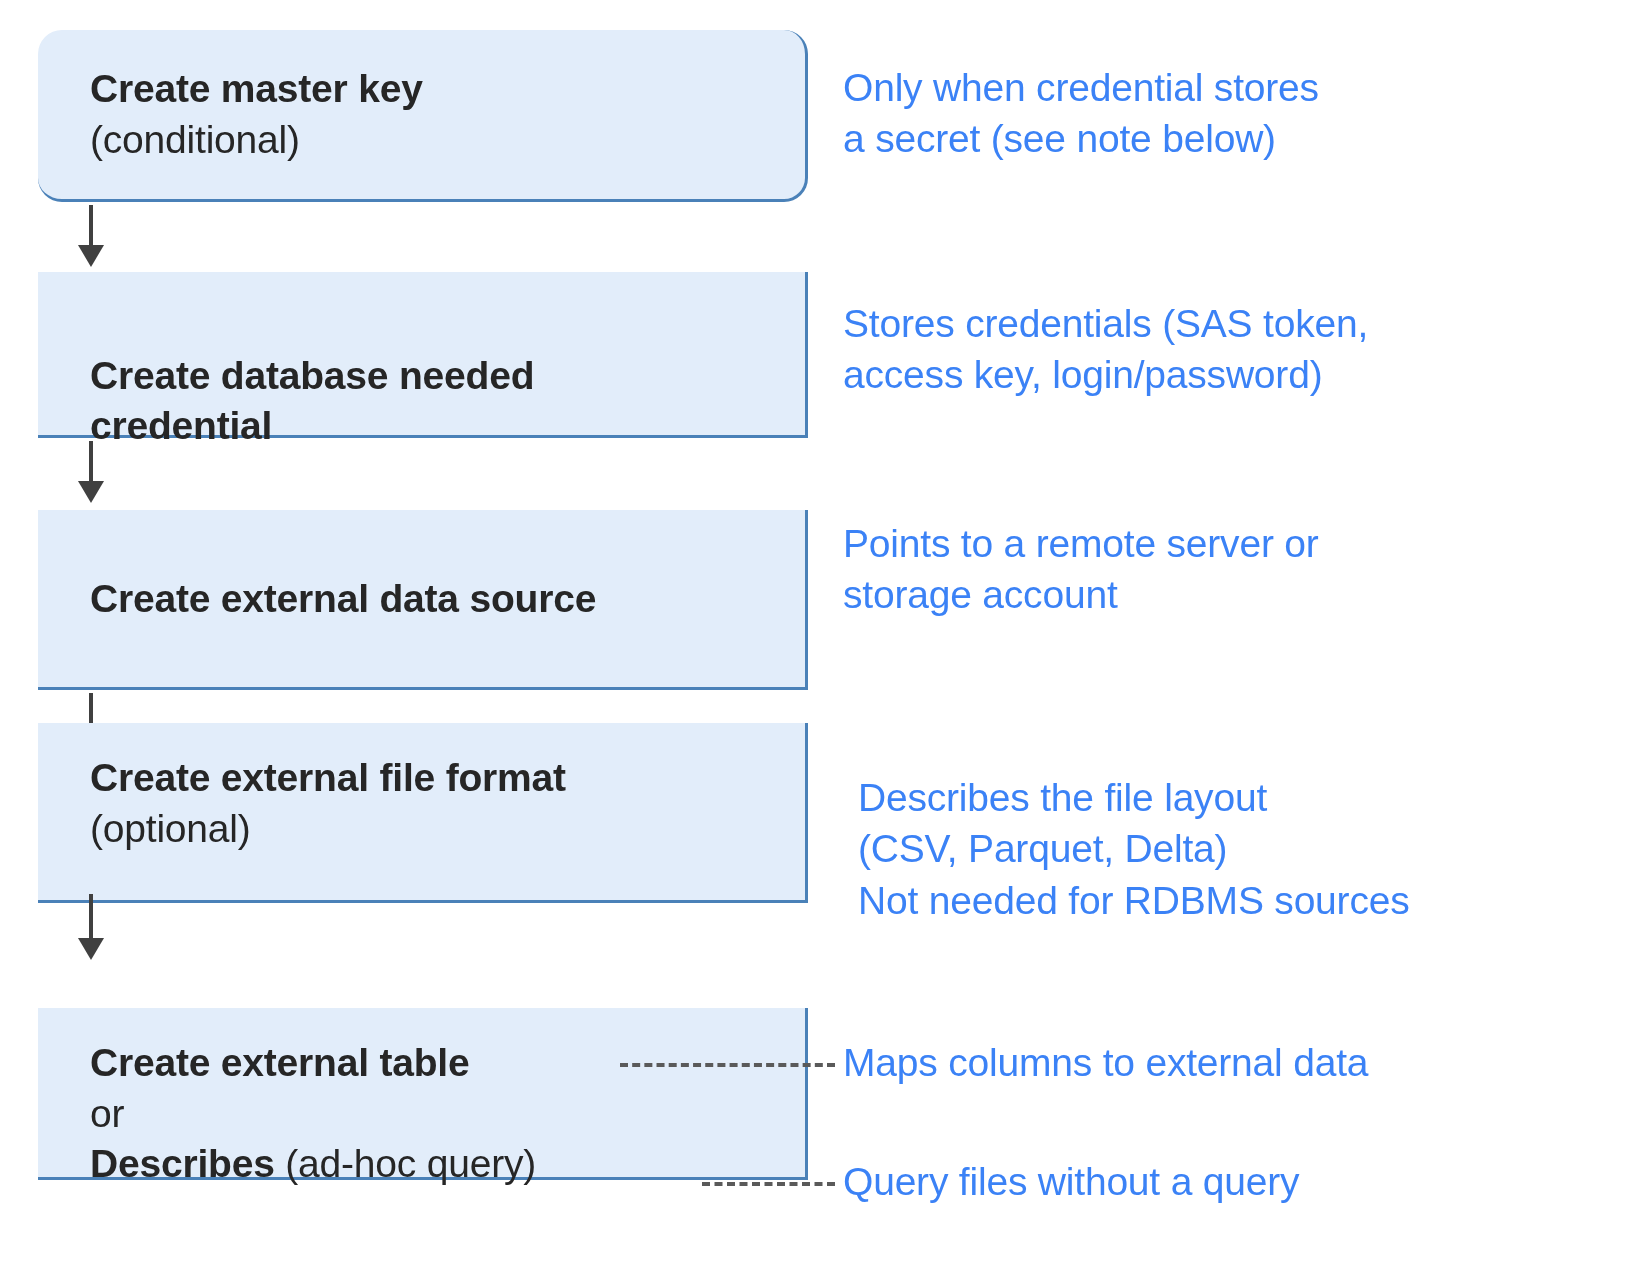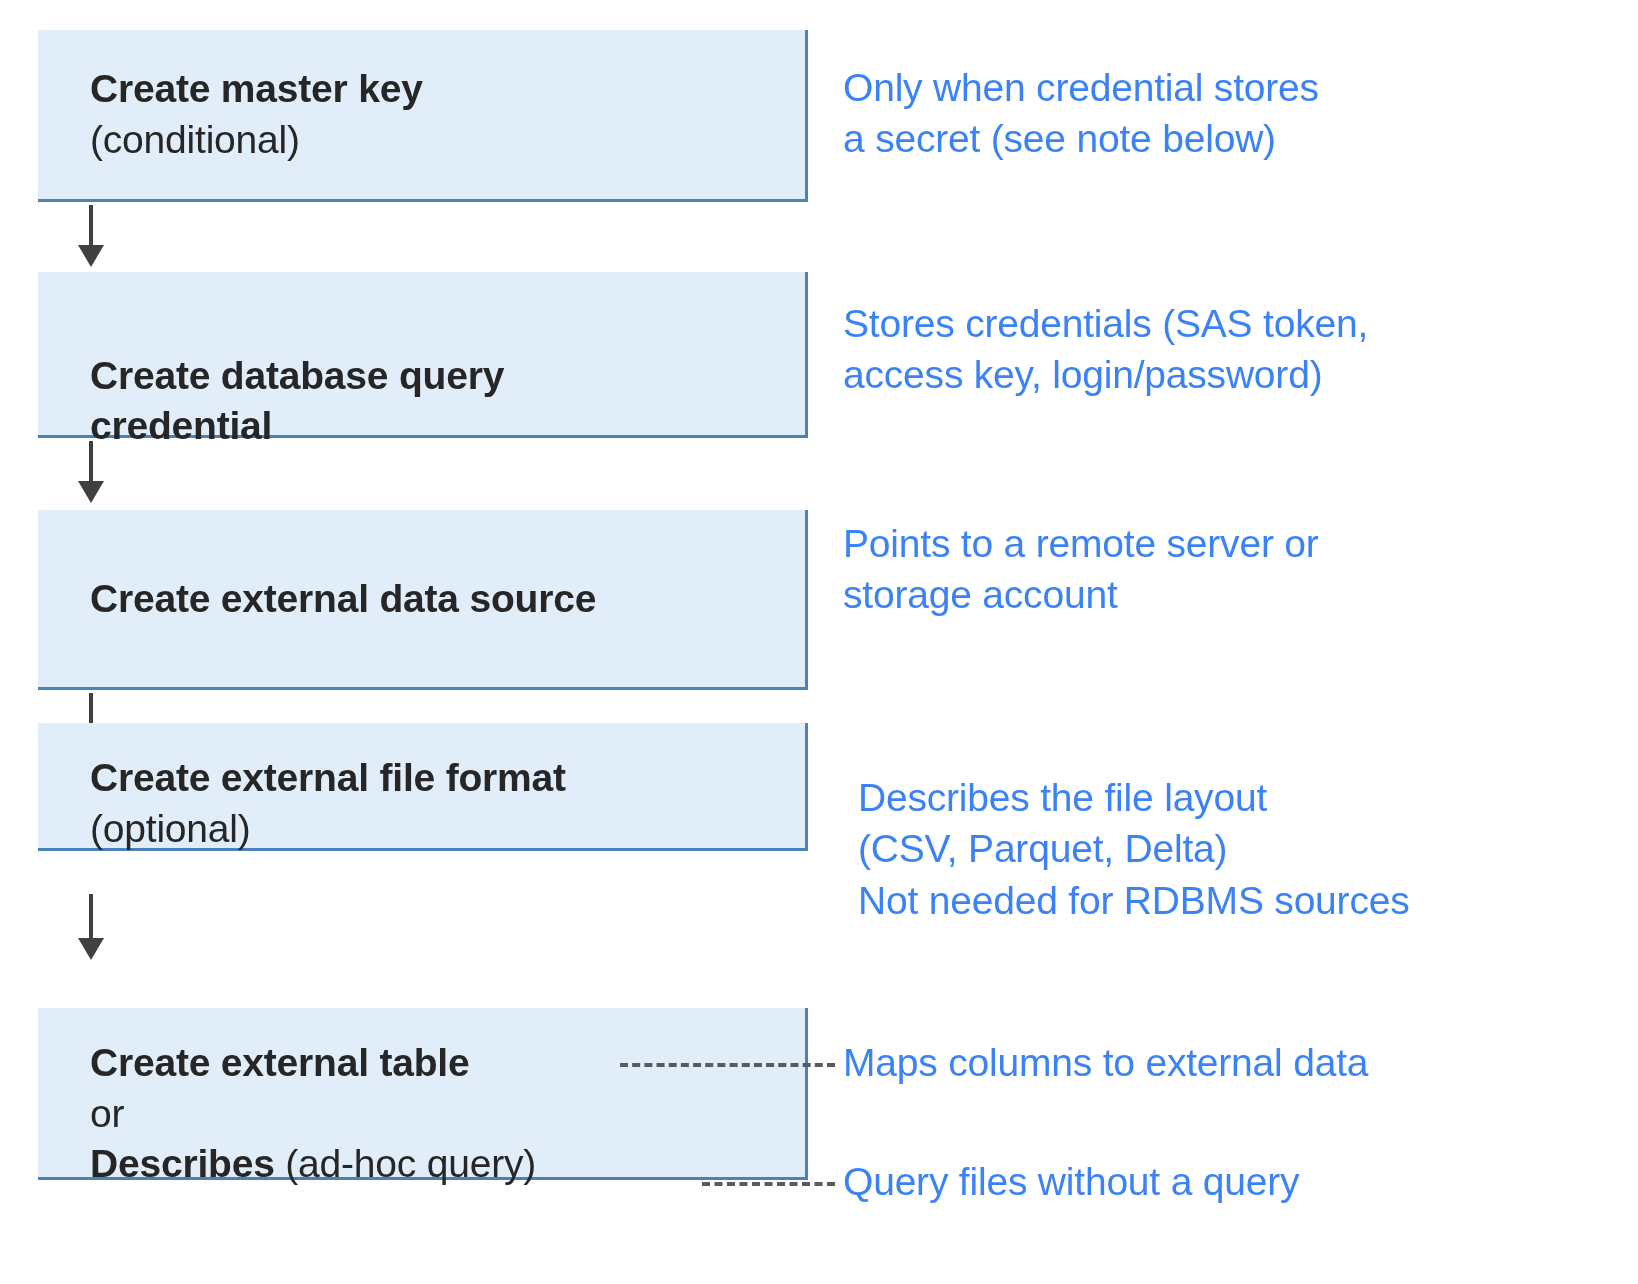--- a/index.html
+++ b/index.html
@@ -97,36 +97,36 @@
     position: absolute;
     height: 0;
     border-top: 4px dashed #5a5a5a;
   }
 </style>
 </head>
 <body>
 
 <div id="canvas">
 
-  <div class="step-box" style="top:30px; height:172px;">
+  <div class="step-box" style="top:30px; height:172px;border-radius:24px;">
     <div class="step-text" style="top:34px;">
       <div class="bold">Create master key</div>
       <div class="reg">(conditional)</div>
     </div>
   </div>
   <div class="arrow" style="top:205px; height:62px;">
     <div class="shaft" style="height:42px;"></div>
     <div class="head" style="top:40px;"></div>
   </div>
   <div class="note" style="top:62px;">Only when credential stores
 a secret (see note below)</div>
 
   <div class="step-box" style="top:272px; height:166px;">
     <div class="step-text" style="top:28px; white-space:pre-line;">
-      <div class="bold">Create database query
+      <div class="bold">Create database needed
 credential</div>
     </div>
   </div>
   <div class="arrow" style="top:441px; height:62px;">
     <div class="shaft" style="height:42px;"></div>
     <div class="head" style="top:40px;"></div>
   </div>
   <div class="note" style="top:298px;">Stores credentials (SAS token,
 access key, login/password)</div>
 
@@ -135,21 +135,21 @@
       <div class="bold">Create external data source</div>
     </div>
   </div>
   <div class="arrow" style="top:693px; height:62px;">
     <div class="shaft" style="height:42px;"></div>
     <div class="head" style="top:40px;"></div>
   </div>
   <div class="note" style="top:518px;">Points to a remote server or
 storage account</div>
 
-  <div class="step-box" style="top:723px; height:128px;">
+  <div class="step-box" style="top:723px; height:180px;">
     <div class="step-text" style="top:30px;">
       <div class="bold">Create external file format</div>
       <div class="reg">(optional)</div>
     </div>
   </div>
   <div class="arrow" style="top:894px; height:68px;">
     <div class="shaft" style="height:46px;"></div>
     <div class="head" style="top:44px;"></div>
   </div>
   <div class="note" style="top:772px;margin-left:15px;">Describes the file layout

